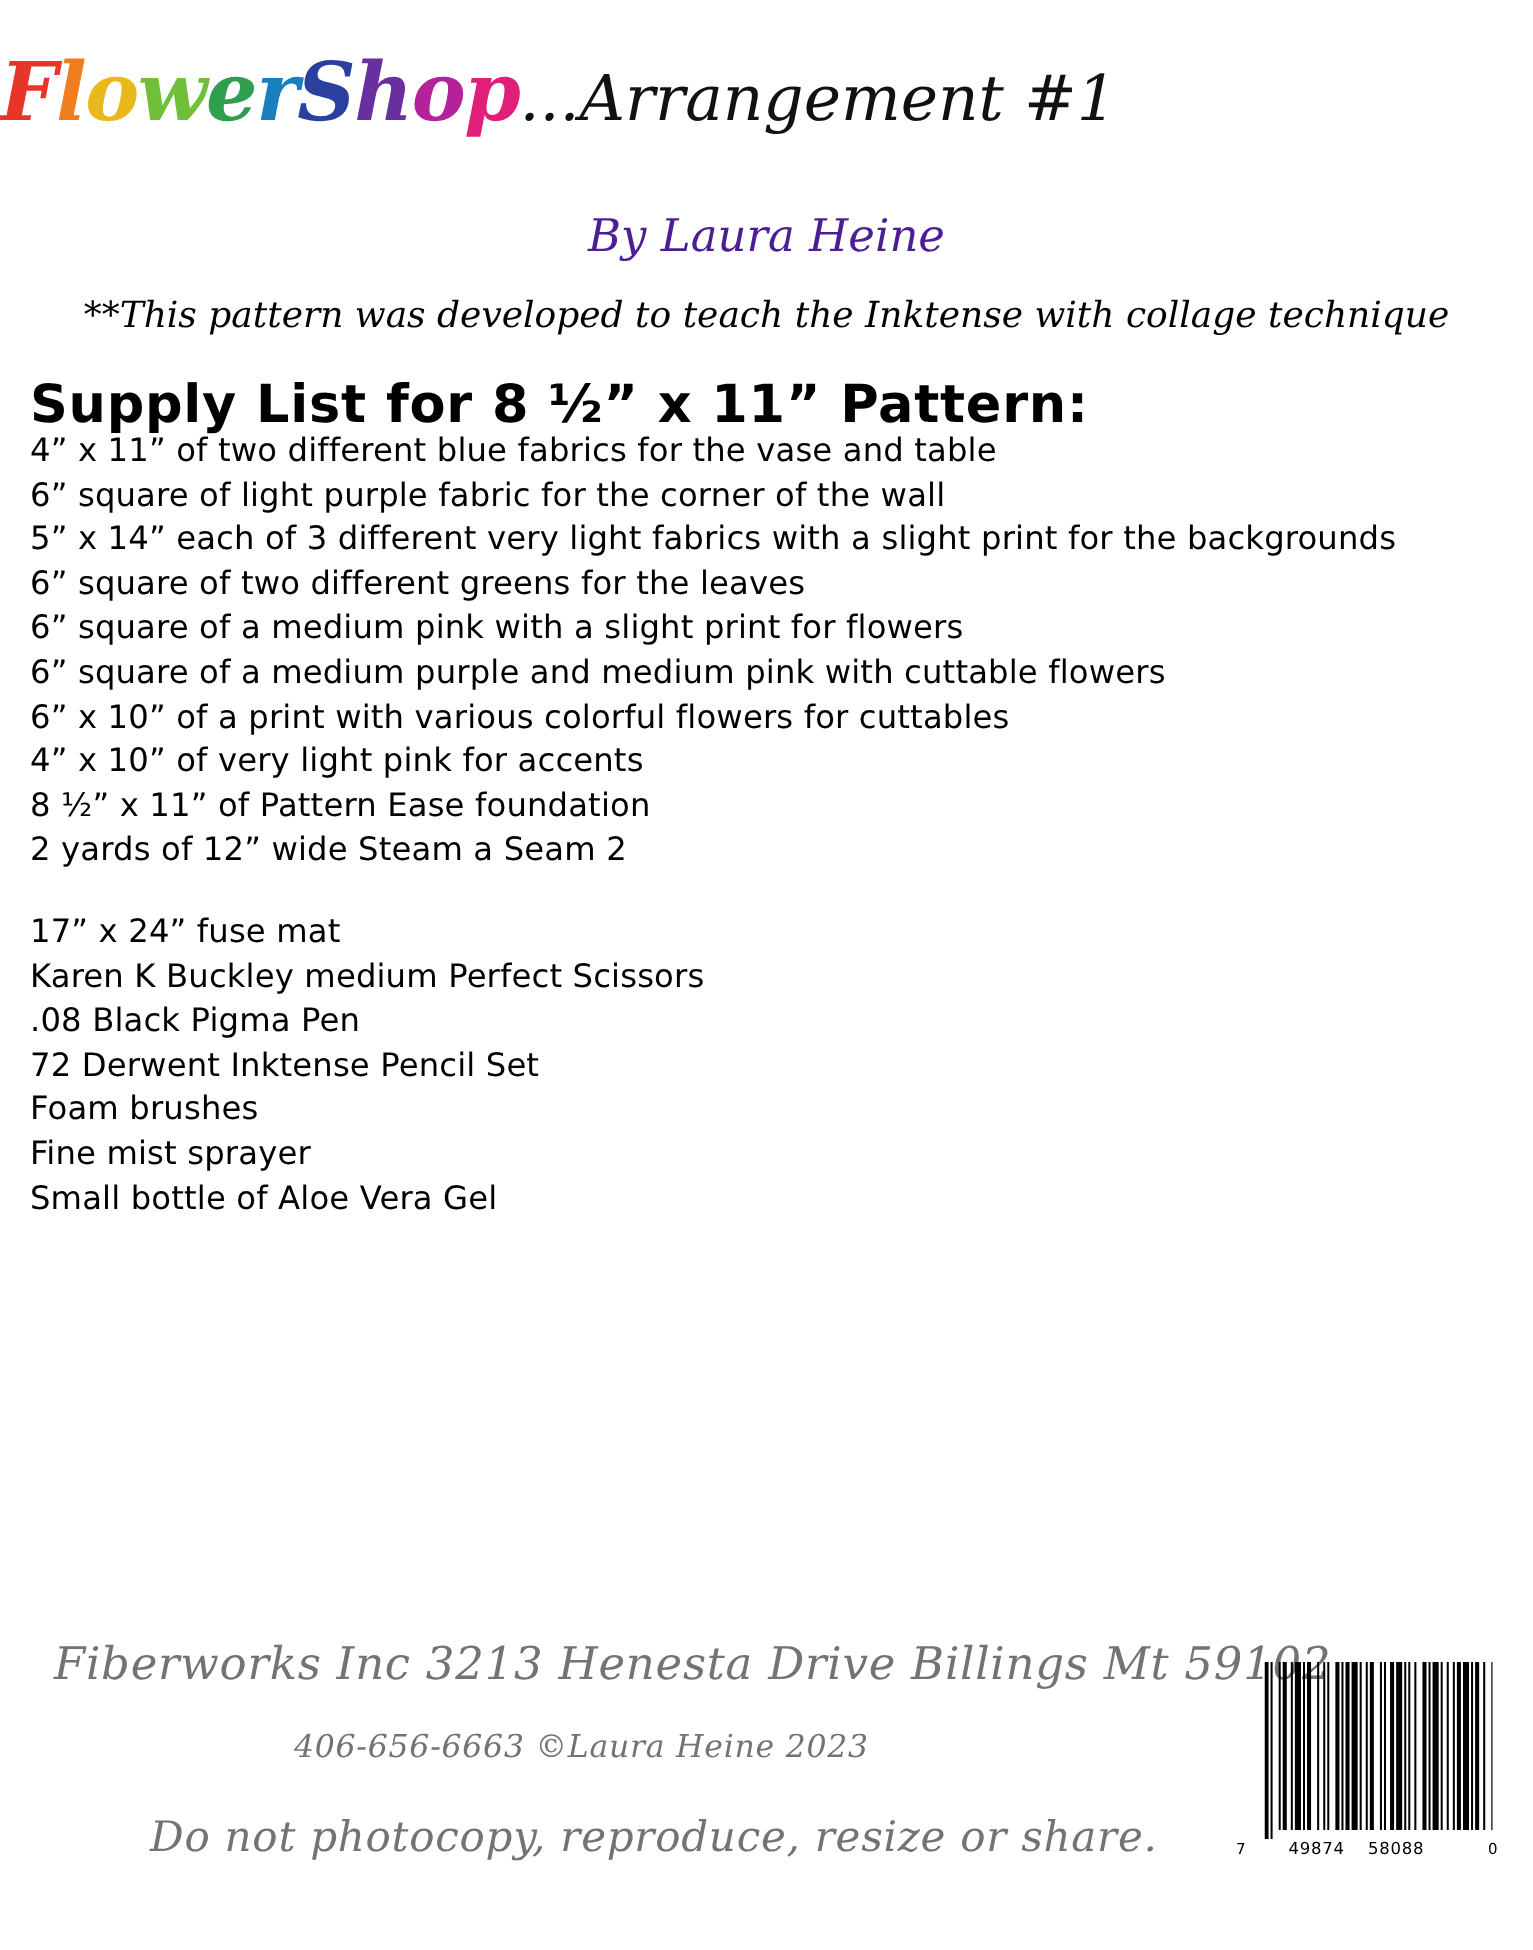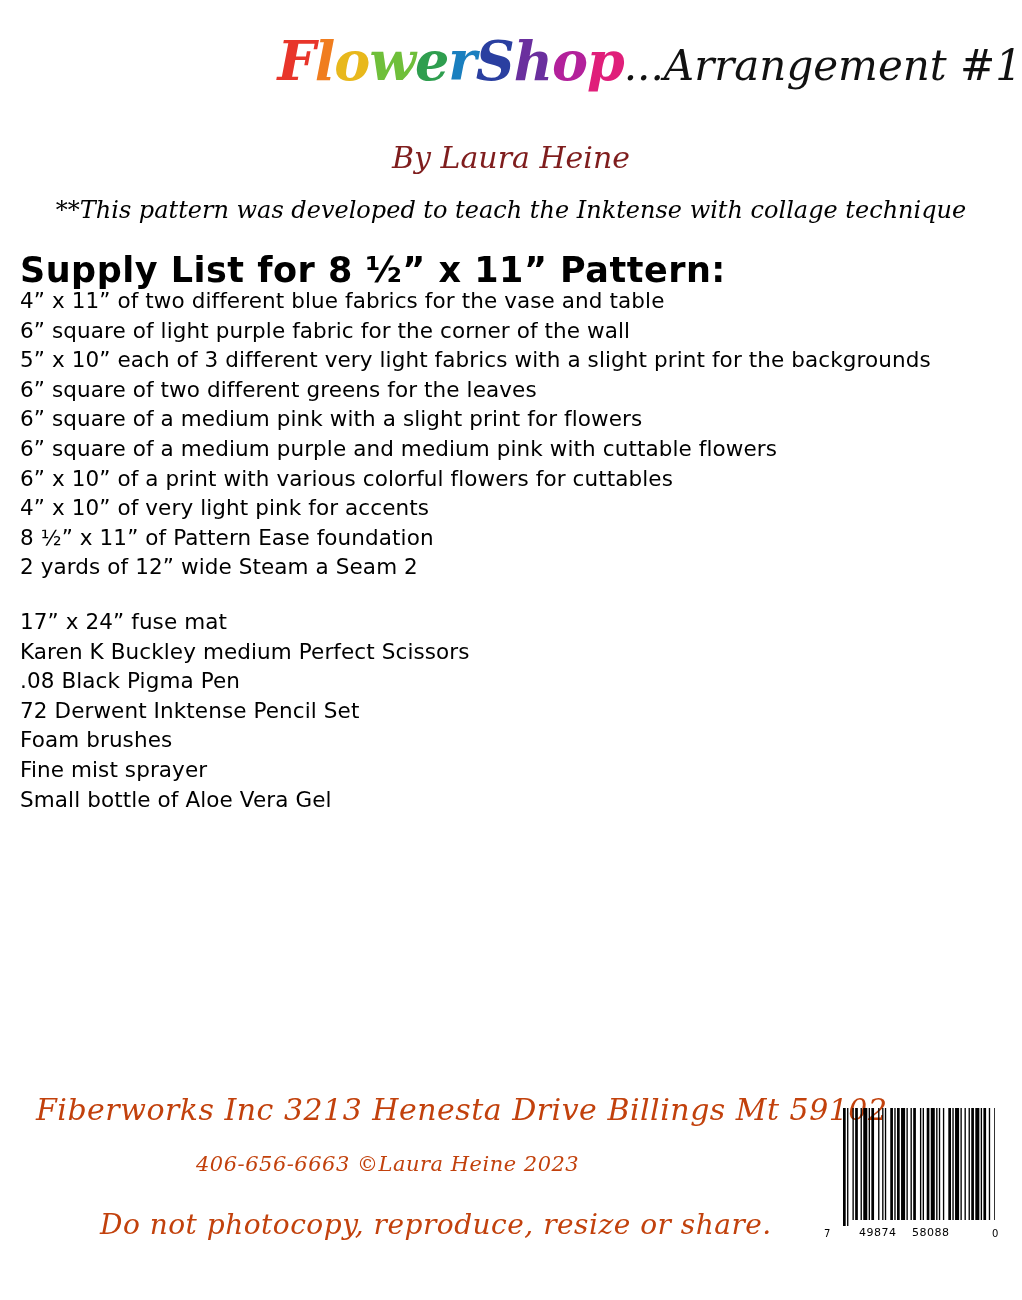--- a/index.html
+++ b/index.html
@@ -15,21 +15,21 @@
     color: #000000;
     overflow: hidden;
   }
 
   
   .title-row {
     position: absolute;
     top: 34px;
     left: 0;
     width: 1022px;
-    text-align: right;
+    text-align: left;
     white-space: nowrap;
   }
   .title-script {
     font-family: "DejaVu Serif", serif;
     font-style: italic;
     font-weight: bold;
     font-size: 54px;
     line-height: 1;
     letter-spacing: -1px;
   }
@@ -44,21 +44,21 @@
 
   .byline {
     position: absolute;
     top: 140px;
     left: 0;
     width: 1022px;
     text-align: center;
     font-family: "DejaVu Serif", serif;
     font-style: italic;
     font-size: 30px;
-    color: #7f1d1d;
+    color: #4c1d95;
   }
 
   .tagline {
     position: absolute;
     top: 196px;
     left: 0;
     width: 1022px;
     text-align: center;
     font-family: "DejaVu Serif", serif;
     font-style: italic;
@@ -86,21 +86,21 @@
   }
   #fabric-list { top: 286px; }
   #tools-list  { top: 607px; }
   .list-block div { white-space: nowrap; }
 
   
   .footer-line {
     position: absolute;
     font-family: "DejaVu Serif", serif;
     font-style: italic;
-    color: #c2410c;
+    color: #737373;
     white-space: nowrap;
   }
   #footer-address {
     top: 1092px;
     left: 36px;
     font-size: 30px;
     letter-spacing: 0.5px;
   }
   #footer-contact {
     top: 1152px;
@@ -153,21 +153,21 @@
 
 <div class="byline">By Laura Heine</div>
 
 <div class="tagline">**This pattern was developed to teach the Inktense with collage technique</div>
 
 <div class="supply-heading">Supply List for 8 ½” x 11” Pattern:</div>
 
 <div class="list-block" id="fabric-list">
     <div>4” x 11” of two different blue fabrics for the vase and table</div>
     <div>6” square of light purple fabric for the corner of the wall</div>
-    <div>5” x 10” each of 3 different very light fabrics with a slight print for the backgrounds</div>
+    <div>5” x 14” each of 3 different very light fabrics with a slight print for the backgrounds</div>
     <div>6” square of two different greens for the leaves</div>
     <div>6” square of a medium pink with a slight print for flowers</div>
     <div>6” square of a medium purple and medium pink with cuttable flowers</div>
     <div>6” x 10” of a print with various colorful flowers for cuttables</div>
     <div>4” x 10” of very light pink for accents</div>
     <div>8 ½” x 11” of Pattern Ease foundation</div>
     <div>2 yards of 12” wide Steam a Seam 2</div>
   </div>
 
 <div class="list-block" id="tools-list">

